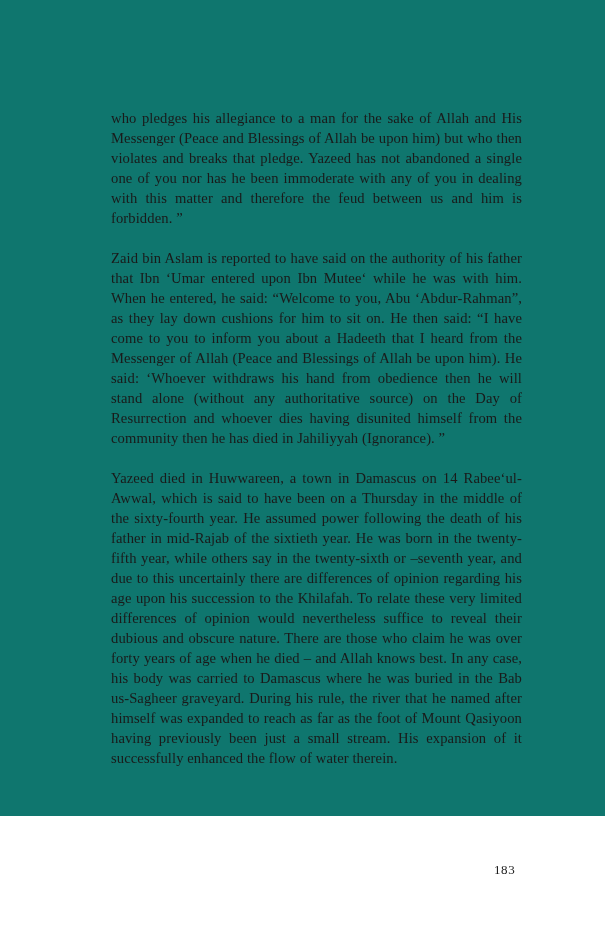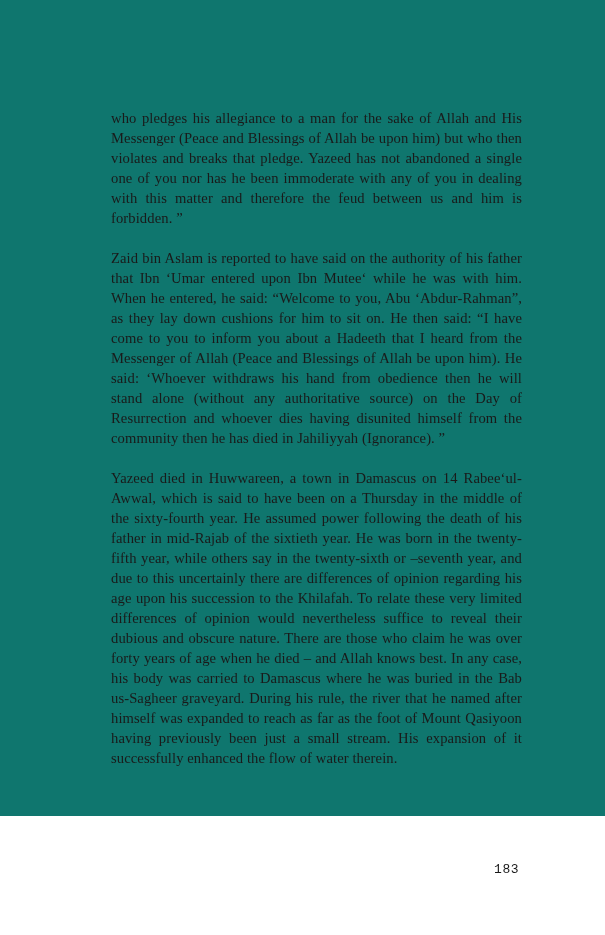--- a/index.html
+++ b/index.html
@@ -33,21 +33,21 @@
       letter-spacing: 0.1px;
     }
     .para {
       margin: 0 0 20px 0;
     }
     .para:last-child { margin-bottom: 12px; }
     .page-number {
       position: absolute;
       left: 494px;
       top: 862px;
-      font-family: Liberation Mono, monospace;
+      font-family: Liberation Serif, serif;
       font-size: 13px;
       color: #1a1a1a;
       letter-spacing: 0.6px;
     }
   </style>
 </head>
 <body>
 
 <div class="page">
   <div class="text-block">

